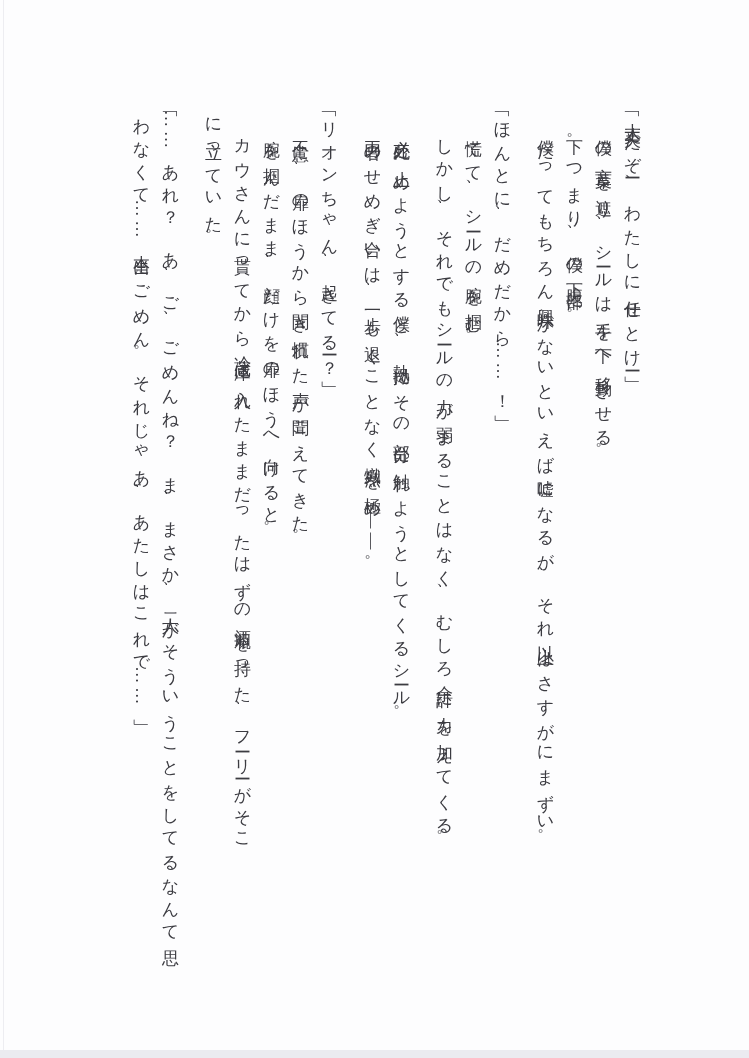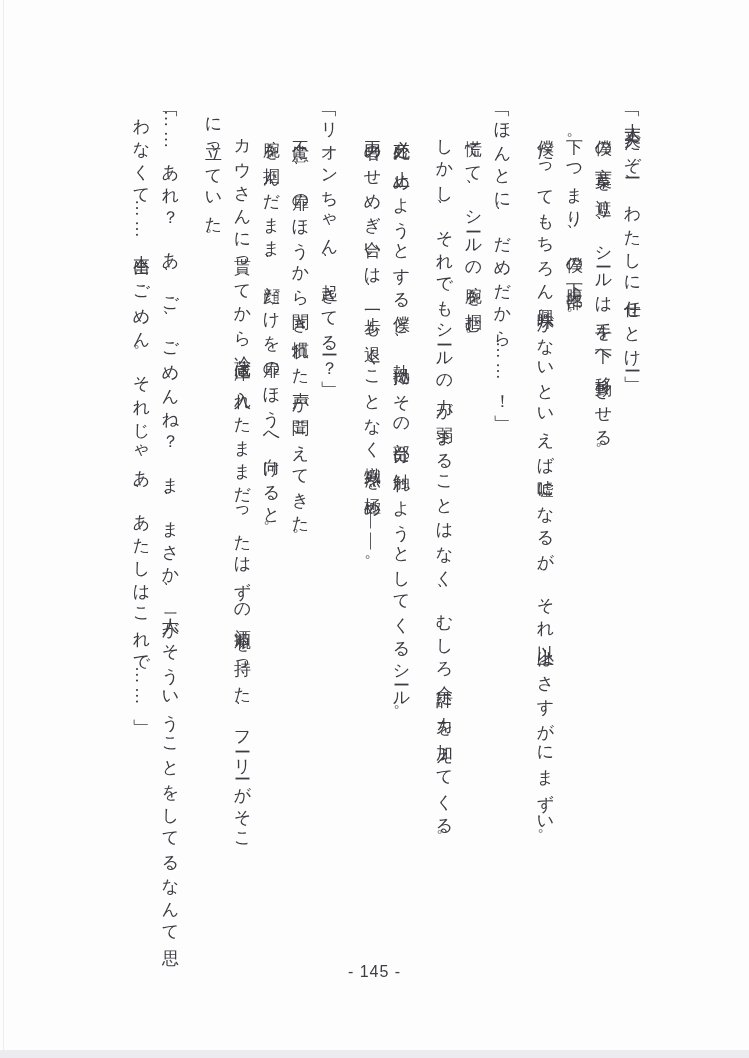--- a/index.html
+++ b/index.html
@@ -88,16 +88,15 @@
     <p class="line indent">両者のせめぎ合いは、一歩も退くことなく熾烈を極め——。</p>
     <p class="line gap">「リオンちゃん、起きてるー？」</p>
     <p class="line indent">不意に、扉のほうから聞き慣れた声が聞こえてきた。</p>
     <p class="line indent">腕を掴んだまま、顔だけを扉のほうへ向けると。</p>
     <p class="line indent">カウさんに貰ってから冷蔵庫に入れたままだったはずの酒瓶を持った、フーリーがそこ</p>
     <p class="line">に立っていた。</p>
     <p class="line gap">「……あれ？　あ、ご、ごめんね？　ま、まさか、二人がそういうことをしてるなんて思</p>
     <p class="line">わなくて……本当にごめん。それじゃあ、あたしはこれで……」</p>
   </div>
 
-  <div class="pagenum">- 145 -</div>
 </div>
 
 <div class="bottom-bar"></div>
 
 </body></html>

